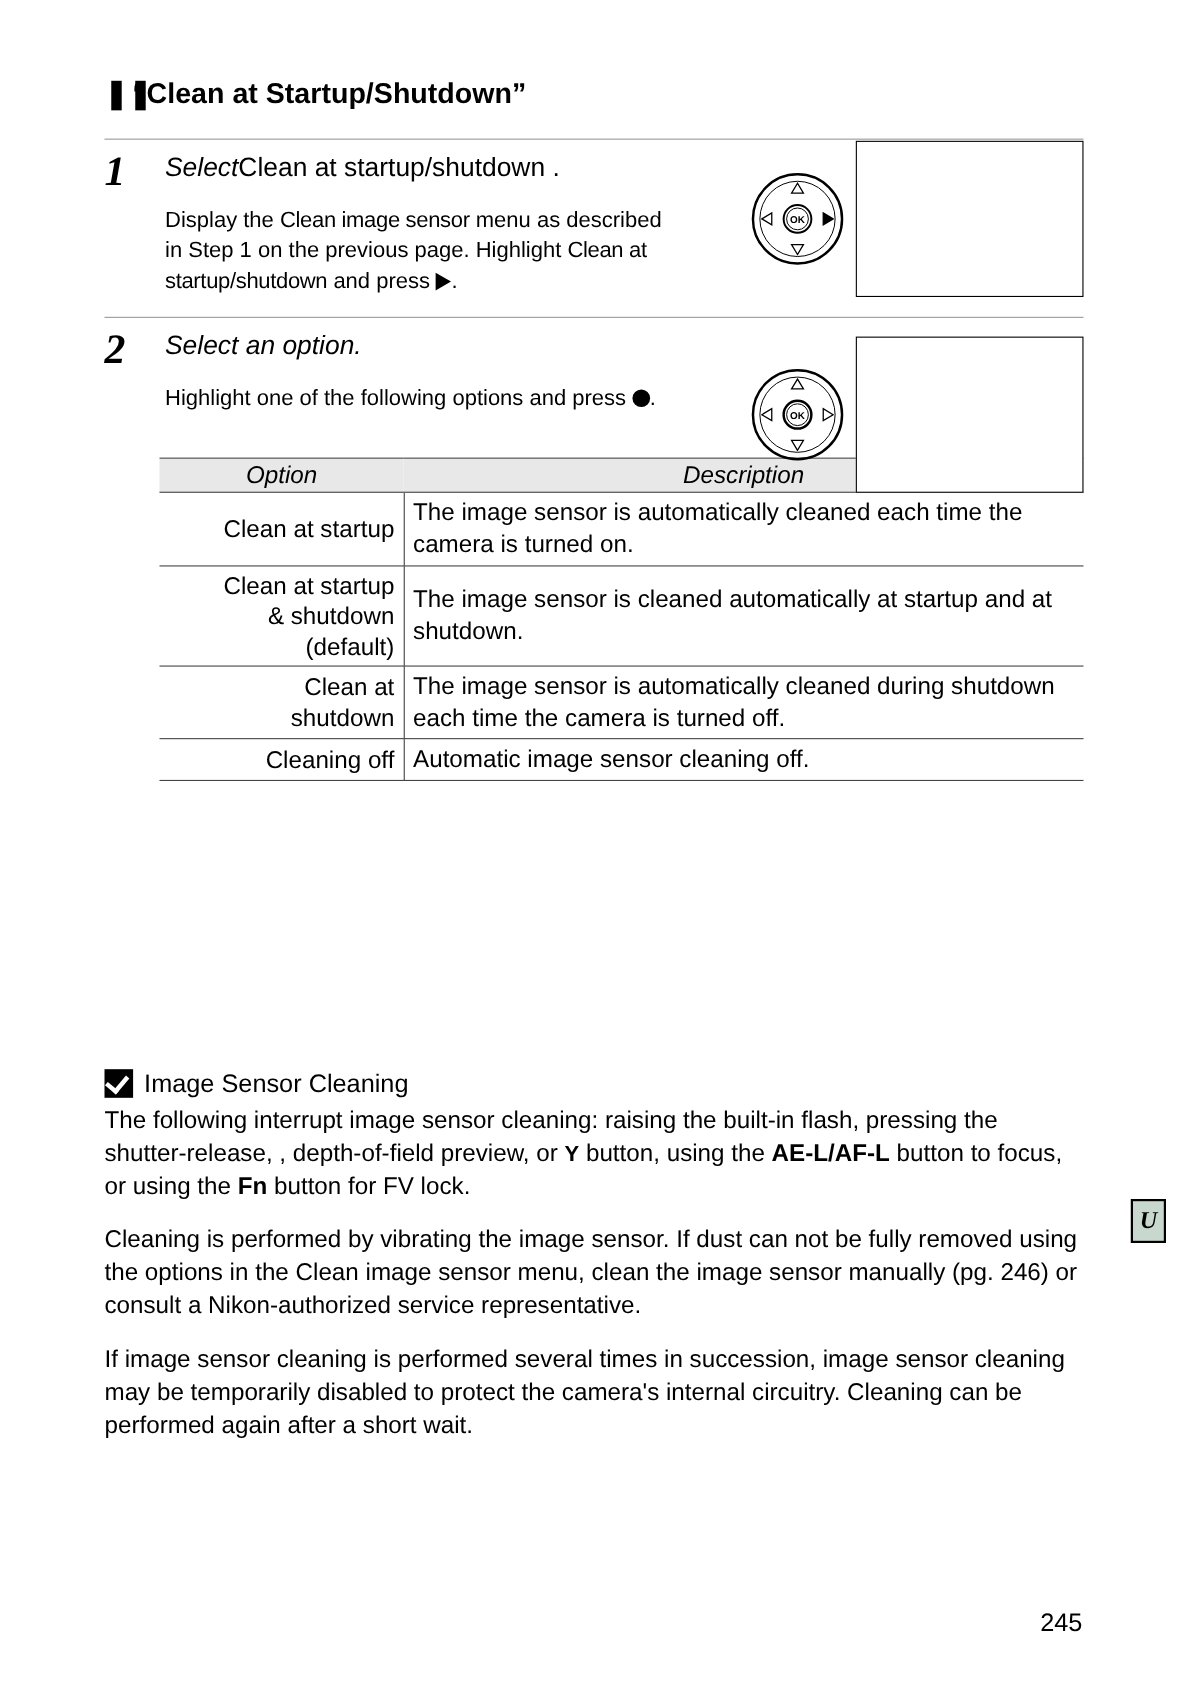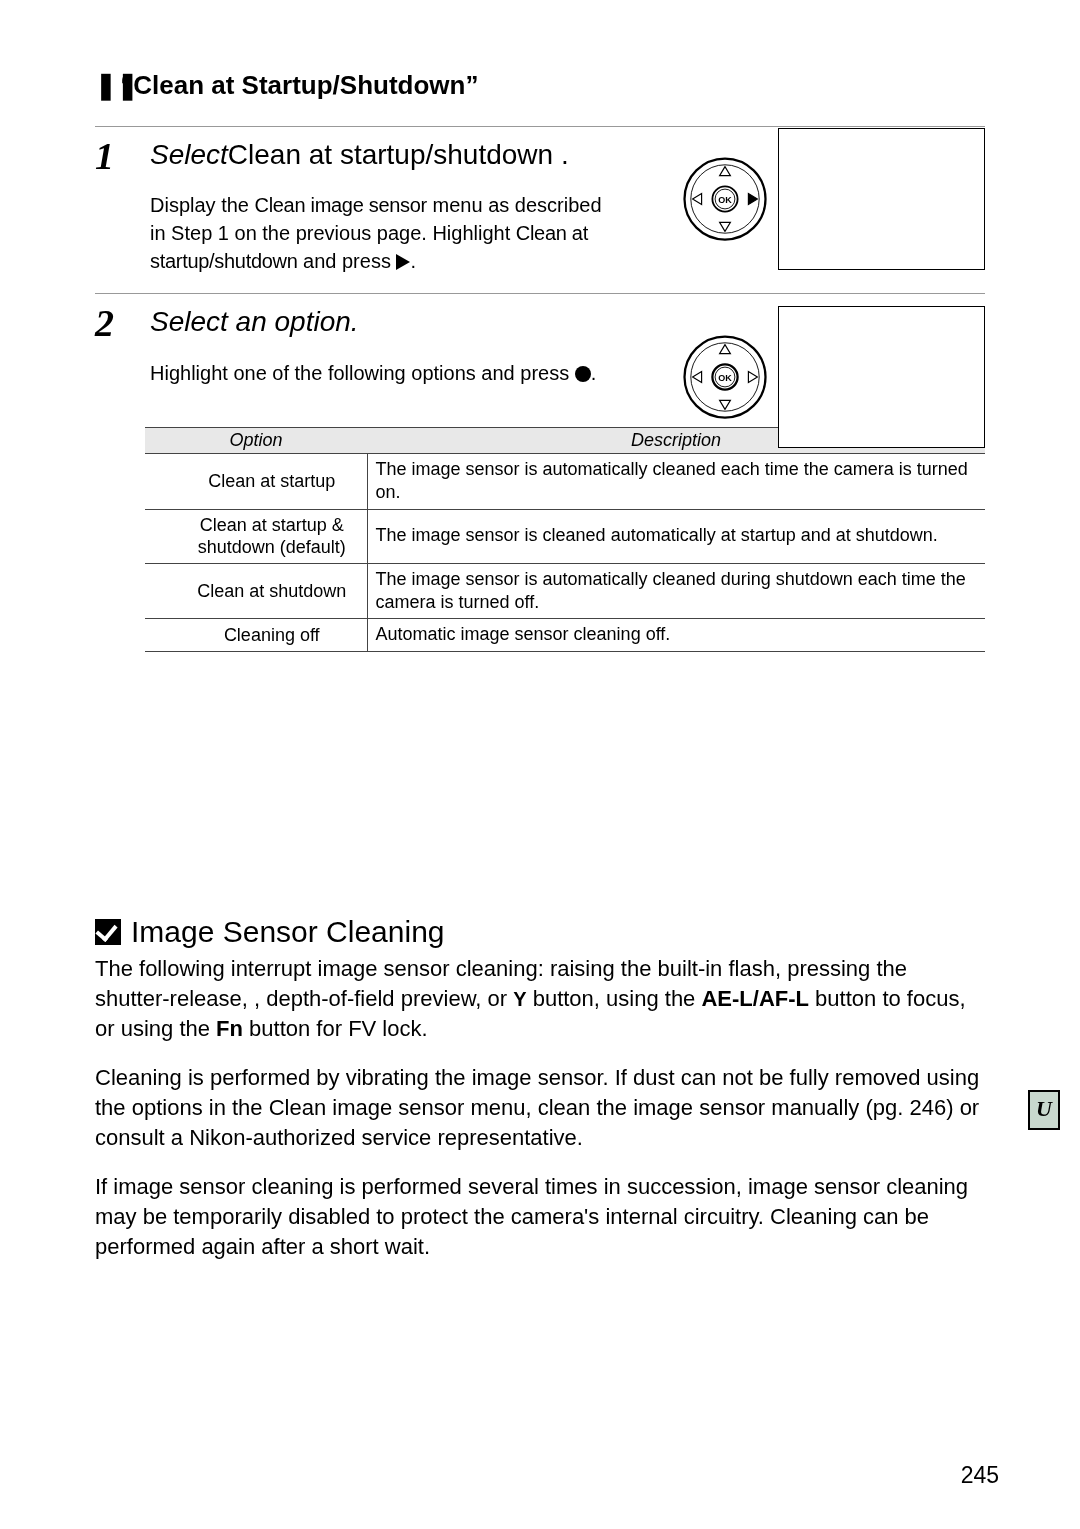--- a/index.html
+++ b/index.html
@@ -47,21 +47,21 @@
     flex-shrink: 0;
     line-height: 1;
     padding-top: 0px;
   }
   .step-body {
     flex: 1;
     padding-right: 10px;
   }
   .step-title {
     font-style: italic;
-    font-size: 28px;
+    font-size: 24px;
     margin-bottom: 18px;
     line-height: 1.3;
   }
   .step-title .normal {
     font-style: normal;
   }
   .step-text {
     font-size: 20px;
     line-height: 1.4;
     max-width: 460px;
@@ -105,40 +105,40 @@
     background:#fff;
   }
   
 
   .opt-table {
     border-collapse: collapse;
     width: 100%;
     margin-top: 40px;
     margin-left: 50px;
     width: calc(100% - 50px);
-    font-size: 18px;
+    font-size: 22px;
   }
   .opt-table th {
     font-style: italic;
     font-weight: normal;
     border-top: 1px solid #444;
     border-bottom: 1px solid #444;
     background: #e8e8e8;
     padding: 2px 6px;
   }
   .opt-table th:first-child { width: 210px; }
   .opt-table td {
     border-top: 1px solid #444;
     border-bottom: 1px solid #444;
     padding: 4px 8px;
     vertical-align: middle;
   }
   .opt-table td.opt {
     font-family: "Arial Narrow", Arial, sans-serif;
-    text-align: center;
+    text-align: right;
     padding-left: 40px;
     border-right: 1px solid #444;
     line-height:1.25;
   }
   .opt-table td.desc {
     line-height:1.3;
   }
 
   .note-block {
     margin-top: 260px;
@@ -161,21 +161,21 @@
     content:"";
     position:absolute;
     left:5px;top:2px;
     width:9px;height:15px;
     border:solid #fff;
     border-width:0 4px 4px 0;
     transform: rotate(40deg);
   }
   .note-title {
     font-family: "Arial Narrow", Arial, sans-serif;
-    font-size:30px;
+    font-size:23px;
   }
   .note-p { margin: 0 0 20px 0; }
   .note-p .cond { font-family:"Arial Narrow", Arial, sans-serif; }
   .note-p .bi { font-weight:600;}
   .tiny-icon {
     display:inline-block;
     font-weight:bold;
     font-size:20px;
   }
   .side-tab {
@@ -187,21 +187,21 @@
     background:#c8d8ce;
     font-style:italic;
     font-family: Georgia, serif;
     font-weight:bold;
     text-align:center;
     line-height:34px;
     font-size:22px;
   }
   .page-num {
     position:absolute;
-    right:81px;
+    right:96px;
     bottom:40px;
     font-size:23px;
   }
 </style>
 </head>
 <body>
 
 <div class="page">
 
   <div class="heading">

